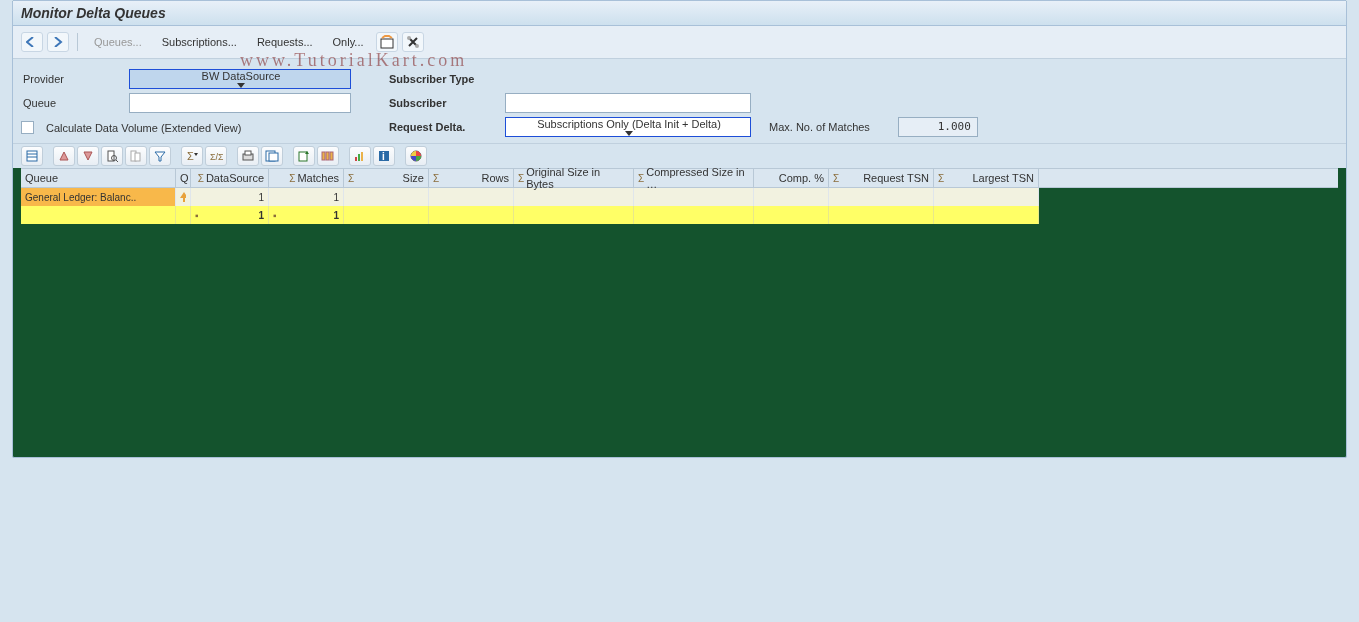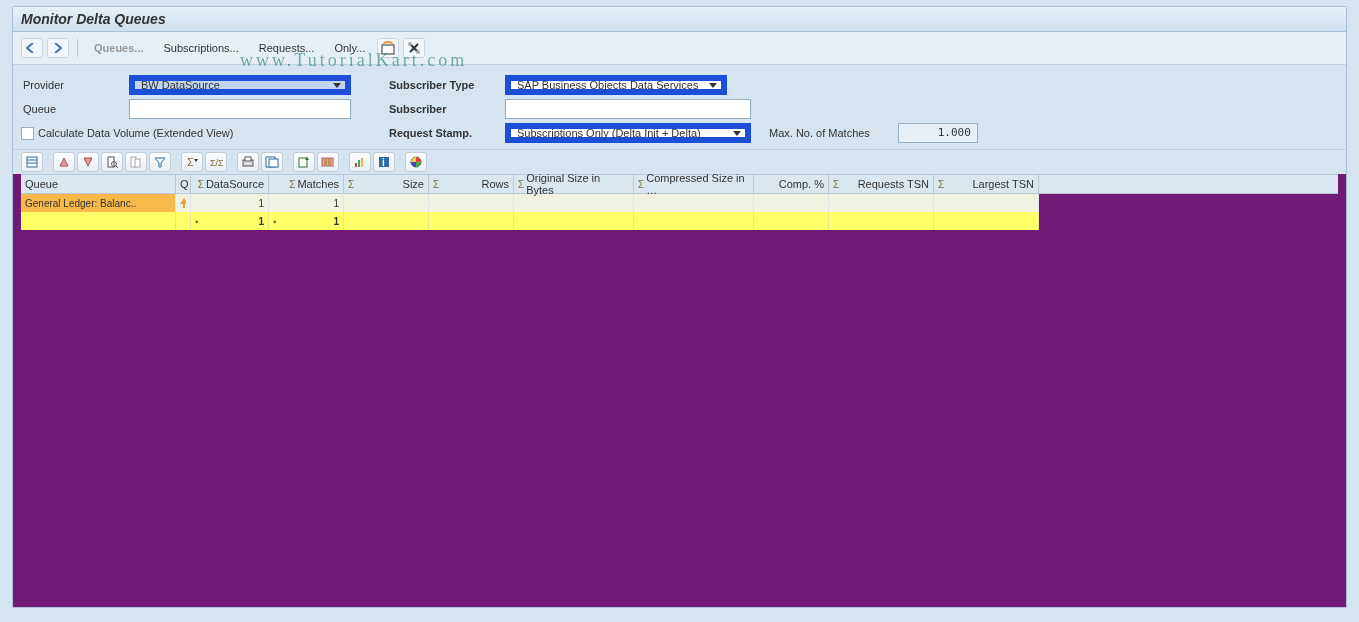--- a/index.html
+++ b/index.html
@@ -8,23 +8,23 @@
     font-family: Arial, Helvetica, sans-serif;
     font-size: 11px;
     background: #d6e4ef;
     color: #333;
     width: 1359px;
     height: 622px;
     overflow: hidden;
   }
   .window {
     border: 1px solid #a8c0d8;
-    margin: 6px 12px 12px 12px;
-    height: 602px;
-    background: #701a75;
+    margin: 0 12px 12px 12px;
+    height: 458px;
+    background: #14532d;
     border-radius: 2px;
   }
   .title-bar {
     background: linear-gradient(#e8f0f8, #cde0ee);
     border-bottom: 1px solid #a8c0d8;
     padding: 4px 8px;
     font-style: italic;
     font-weight: bold;
     font-size: 14px;
     color: #333;
@@ -33,27 +33,27 @@
     display: flex;
     align-items: center;
     padding: 6px 8px;
     gap: 4px;
     border-bottom: 1px solid #c0d0de;
     background: #e6eef6;
   }
   .nav-btn { width: 22px; height: 20px; display:flex; align-items:center; justify-content:center; background: #f2f7fb; border: 1px solid #c8d6e4; border-radius: 3px; cursor:pointer;}
   .tool-sep { width:1px; height:18px; background:#b8c8d6; margin:0 4px;}
   .menu-link { padding: 3px 8px; color:#333; cursor:pointer; }
-  .menu-link.dim { color:#999;font-weight:bold; }
+  .menu-link.dim { color:#999; }
   .icon-btn { width:22px; height:20px; display:flex; align-items:center; justify-content:center; background: #f2f7fb; border:1px solid #c8d6e4; border-radius:3px; cursor:pointer; }
   .crit-area { padding: 8px 8px 4px 8px; background: #d6e4ef; }
   .crit-row { display:flex; align-items:center; height: 24px; margin-bottom:0px;}
   .crit-label { width:108px; padding-left:2px; }
   .crit-label2 { width:118px; padding-left:2px;font-weight:bold; }
-  .field-sel { width: 222px; height:20px; background:#fff; border:6px solid #1d4ed8; display:flex; align-items:center; justify-content:space-between; padding:0 4px 0 6px; }
+  .field-sel { width: 222px; height:20px; background:#fff; border:1px solid #1d4ed8; display:flex; align-items:center; justify-content:space-between; padding:0 4px 0 6px;flex-direction:column; }
   .field-sel.blue { background:#bfd6ed; }
   .field-input { width: 222px; height:20px; background:#fff; border:1px solid #97aec2; padding:0 6px; }
   .field-input.ro { background:#e6eef6; }
   .chevron-down { width:0; height:0; border-left:4px solid transparent; border-right:4px solid transparent; border-top:5px solid #333;}
   .gap1 { width: 36px; }
   .chk { width:13px; height:13px; border:1px solid #97aec2; background:#fff; margin-right:4px; vertical-align:middle; display:inline-block;}
   .num-field { width:80px; height:20px; border:1px solid #97aec2; background:#e6eef6; text-align:right; padding:0 6px; line-height:18px; font-family: monospace;}
   .toolbar2 { display:flex; align-items:center; gap:2px; padding:2px 8px; background:#d6e4ef; border-top:1px solid #c0d0de;}
   .tbtn { width:22px; height:20px; border:1px solid #c0ceda; background:linear-gradient(#fcfdfe,#e8eef4); border-radius:3px; display:flex; align-items:center; justify-content:center; cursor:pointer;}
   .gap2 { width:6px; }
@@ -64,21 +64,21 @@
   .sigma-left { font-size:10px; color:#8a6d3b; margin-right:2px;}
   .row { display:flex; height:18px; }
   .cell { border-right:1px solid #e0e6eb; display:flex; align-items:center; padding:0 4px; justify-content:flex-end; font-size:10px;text-align:center;}
   .cell.left { justify-content:flex-start;}
   .row.sel .cell:first-child { background:#f8b84a; }
   .row.sel .cell { background:#f2f2e0; }
   .row.total .cell { background:#ffff66; font-weight:bold; border-right:1px solid #e8e88a;}
   .w-queue{width:155px;} .w-q{width:15px;} .w-sub{width:78px;} .w-req{width:75px;}
   .w-units{width:85px;} .w-rows{width:85px;} .w-orig{width:120px;} .w-comp{width:120px;}
   .w-pct{width:75px;} .w-stsn{width:105px;} .w-ltsn{width:105px;}
-  .wm { position:absolute; left:240px; top:50px; font-family: Georgia, 'Times New Roman', serif; font-size:18px; letter-spacing:3px; color:#0f766e; opacity:0.55; pointer-events:none;}
+  .wm { position:absolute; left:240px; top:50px; font-family: Georgia, 'Times New Roman', serif; font-size:18px; letter-spacing:3px; color:#7f1d1d; opacity:0.55; pointer-events:none;}
   svg { display:block; }
 </style>
 </head>
 <body>
 
 <div class="wm">www.TutorialKart.com</div>
 
 <div class="window">
 
   <div class="title-bar">Monitor Delta Queues</div>
@@ -116,39 +116,35 @@
 
   <div class="crit-area">
     <div class="crit-row">
       <div class="crit-label">Provider</div>
       <div class="field-sel blue">
         <span>BW DataSource</span>
         <span class="chevron-down"></span>
       </div>
       <div class="gap1"></div>
       <div class="crit-label2">Subscriber Type</div>
-      <div class="field-sel">
-        <span>SAP Business Objects Data Services</span>
-        <span class="chevron-down"></span>
-      </div>
     </div>
     <div class="crit-row">
       <div class="crit-label">Queue</div>
       <div class="field-input"></div>
       <div class="gap1"></div>
       <div class="crit-label2">Subscriber</div>
       <div class="field-input" style="width:246px"></div>
     </div>
     <div class="crit-row">
-      <div style="width:330px; display:flex; align-items:center;">
+      <div style="width:330px; display:flex; align-items:flex-end;gap:8px;">
         <span class="chk"></span>
         <span>Calculate Data Volume (Extended View)</span>
       </div>
       <div class="gap1"></div>
-      <div class="crit-label2">Request Stamp.</div>
+      <div class="crit-label2">Request Delta.</div>
       <div class="field-sel" style="width:246px">
         <span>Subscriptions Only (Delta Init + Delta)</span>
         <span class="chevron-down"></span>
       </div>
       <div style="width:18px"></div>
       <div>Max. No. of Matches</div>
       <div style="width:28px"></div>
       <div class="num-field">1.000</div>
     </div>
   </div>
@@ -285,21 +281,21 @@
       <div class="gh w-comp">
           <span class="sigma-left">Σ</span>
           <span>Compressed Size in …</span>
         </div>
       <div class="gh w-pct">
           <span>Comp. %</span>
         </div>
       <div class="gh w-stsn">
           <span class="sigma-left">Σ</span>
           <span style="flex:1"></span>
-          <span>Requests TSN</span>
+          <span>Request TSN</span>
         </div>
       <div class="gh w-ltsn">
           <span class="sigma-left">Σ</span>
           <span style="flex:1"></span>
           <span>Largest TSN</span>
         </div>
     </div>
     <div class="row sel">
       <div class="cell left w-queue">General Ledger: Balanc..</div>
       <div class="cell left w-q">

